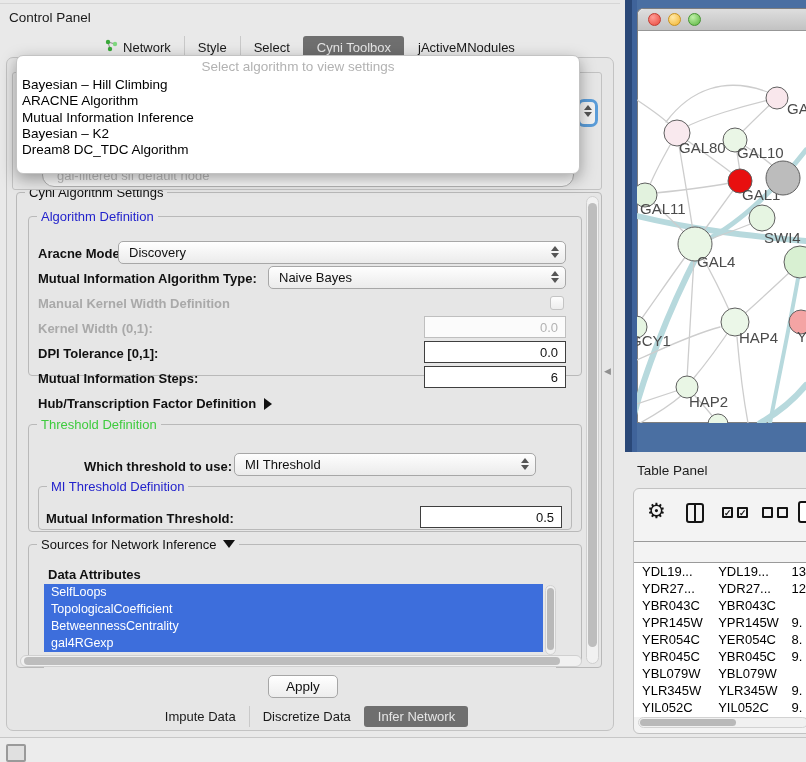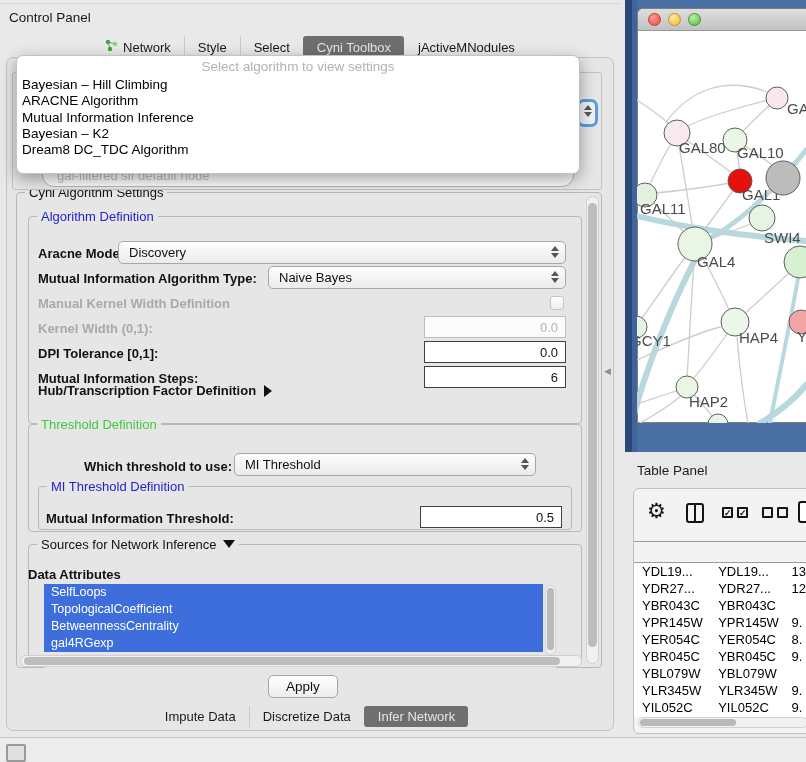--- a/index.html
+++ b/index.html
@@ -158,21 +158,21 @@
         <div class="popup-item">Mutual Information Inference</div>
         <div class="popup-item">Bayesian – K2</div>
         <div class="popup-item">Dream8 DC_TDC Algorithm</div>
       </div>
   </div>
 
   <div class="grp" style="left:16px;top:192px;width:586px;height:476px;">
     <span class="grp-label" style="left:8px;">Cyni Algorithm Settings</span>
   </div>
 
-  <div class="grp" style="left:28px;top:216px;width:554px;height:208px;">
+  <div class="grp" style="left:28px;top:216px;width:554px;height:160px;">
     <span class="grp-label blue" style="left:8px;">Algorithm Definition</span>
   </div>
   <span class="lbl" style="left:38px;top:246px;">Aracne Mode:</span>
   <div class="combo" style="left:118px;top:241px;width:448px;">
     <span>Discovery</span>
     <span class="stepper">
         <span class="tri-up"></span>
         <span class="tri-dn"></span>
       </span>
   </div>
@@ -192,21 +192,21 @@
   </div>
   <span class="lbl" style="left:38px;top:346px;">DPI Tolerance [0,1]:</span>
   <div class="field" style="left:424px;top:341px;width:142px;">
     <span>0.0</span>
   </div>
   <span class="lbl" style="left:38px;top:371px;">Mutual Information Steps:</span>
   <div class="field" style="left:424px;top:366px;width:142px;">
     <span>6</span>
   </div>
 
-  <span class="lbl" style="left:38px;top:383px;">
+  <span class="lbl" style="left:38px;top:396px;">
     <span>Hub/Transcription Factor Definition</span><span class="arrow-right"></span>
   </span>
 
   <div class="grp" style="left:28px;top:424px;width:554px;height:108px;">
     <span class="grp-label green" style="left:8px;">Threshold Definition</span>
   </div>
   <span class="lbl" style="left:84px;top:459px;">Which threshold to use:</span>
   <div class="combo" style="left:234px;top:453px;width:302px;">
     <span>MI Threshold</span>
     <span class="stepper">
@@ -218,21 +218,21 @@
     <span class="grp-label blue" style="left:8px;">MI Threshold Definition</span>
   </div>
   <span class="lbl" style="left:46px;top:511px;">Mutual Information Threshold:</span>
   <div class="field" style="left:420px;top:506px;width:142px;">
     <span>0.5</span>
   </div>
 
   <div class="grp" style="left:28px;top:544px;width:554px;height:120px;">
     <span class="grp-label" style="left:8px;"><span>Sources for Network Inference</span><span class="arrow-down"></span></span>
   </div>
-  <span class="lbl" style="left:28px;top:567px;">Data Attributes</span>
+  <span class="lbl" style="left:48px;top:567px;">Data Attributes</span>
   <div class="abs attr-list" id="attr-list">
       <div class="attr-item">SelfLoops</div>
       <div class="attr-item">TopologicalCoefficient</div>
       <div class="attr-item">BetweennessCentrality</div>
       <div class="attr-item">gal4RGexp</div>
     </div>
   <div class="abs list-sb">
       <span class="thumb"></span>
     </div>
 

